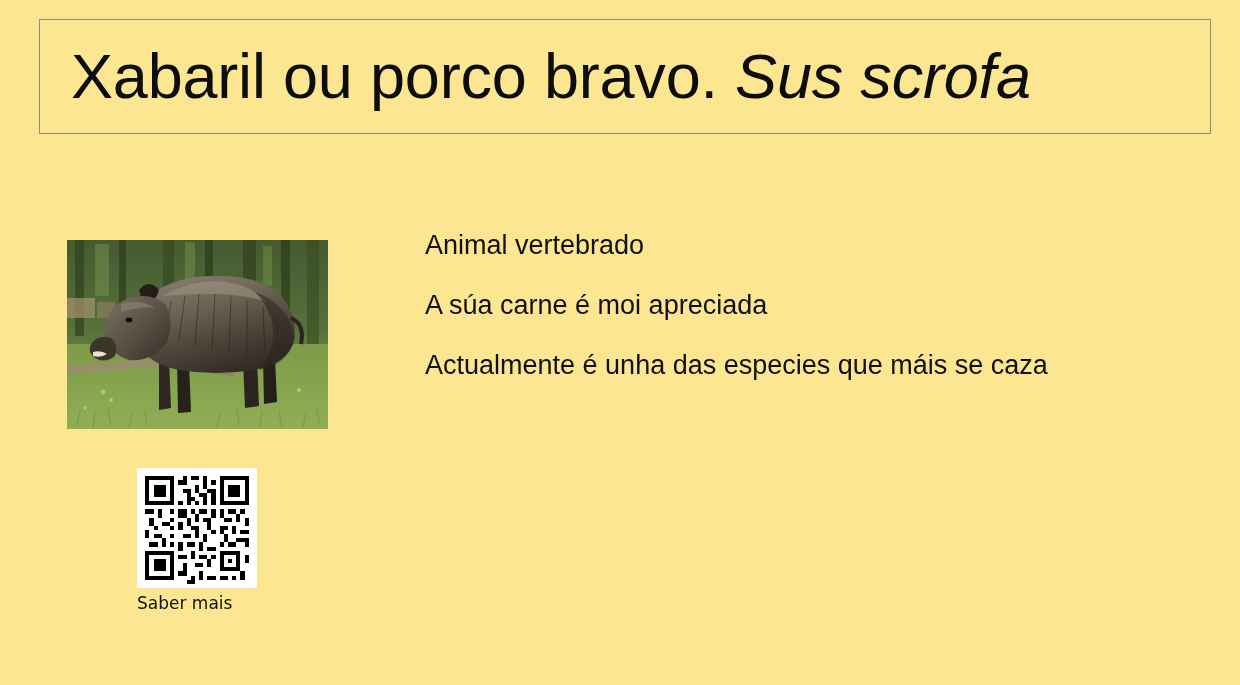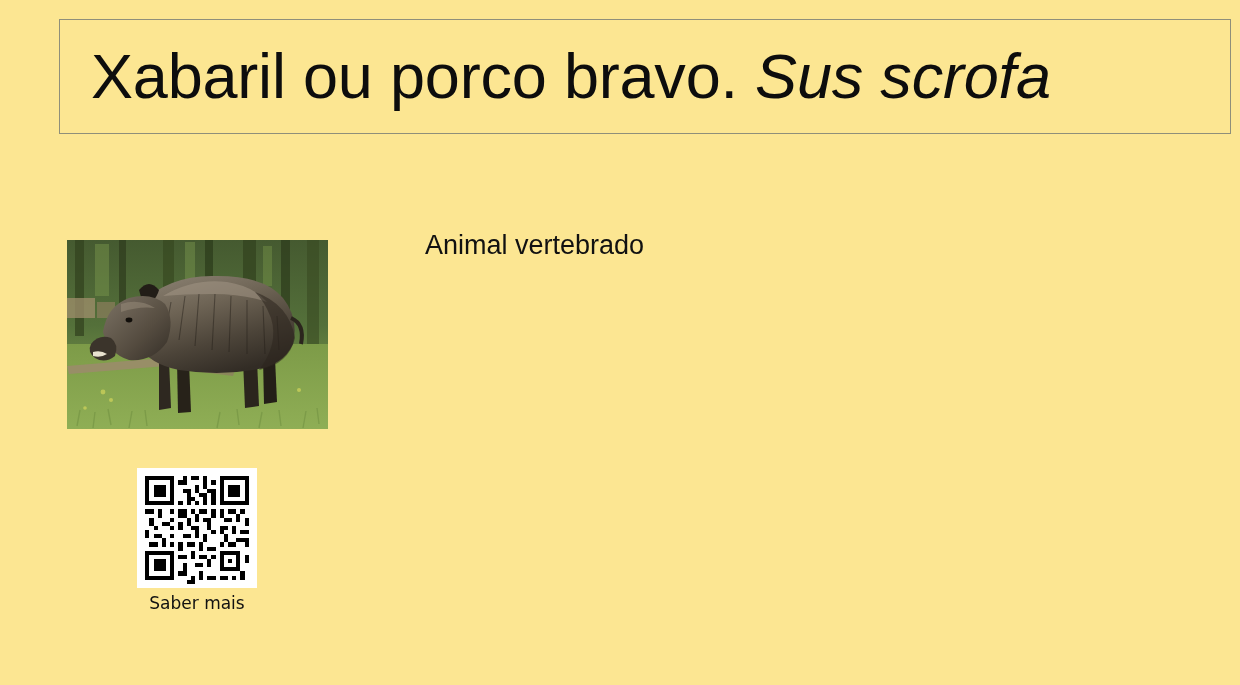--- a/index.html
+++ b/index.html
@@ -25,21 +25,20 @@
     position: absolute;
     left: 39px;
     top: 19px;
     width: 1172px;
     height: 115px;
     border: 1px solid #8f8f7a;
     box-sizing: border-box;
     display: flex;
     align-items: center;
     overflow: hidden;
-    margin-left: 20px;
   }
   #title-text {
     padding-left: 31px;
     font-size: 63px;
     line-height: 1.05;
     color: #0d0d0d;
     white-space: nowrap;
     letter-spacing: -0.2px;
   }
   #title-text .sci {
@@ -56,21 +55,20 @@
     overflow: hidden;
   }
   #boar-photo svg { display: block; }
 
   
   #qr-block {
     position: absolute;
     left: 137px;
     top: 468px;
     width: 120px;
-    text-align: center;
   }
   #qr-code {
     width: 120px;
     height: 120px;
     background: #ffffff;
     display: block;
   }
   #qr-code svg { display: block; }
   #qr-caption {
     margin-top: 5px;
@@ -322,15 +320,17 @@
           <rect x="20" y="15" width="1" height="1"></rect>
             <rect x="4" y="14" width="1" height="1"></rect>
         </g>
       </svg>
     </div>
     <div id="qr-caption">Saber mais</div>
   </div>
 
   <div id="facts">
     <div class="fact-line">Animal vertebrado</div>
+    <div class="fact-line">A súa carne é moi apreciada</div>
+    <div class="fact-line">Actualmente é unha das especies que máis se caza</div>
   </div>
 
 </div>
 
 </body></html>

